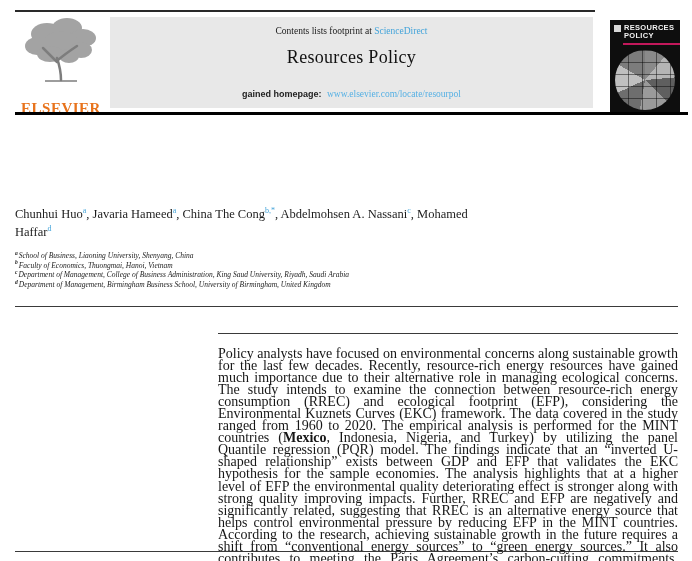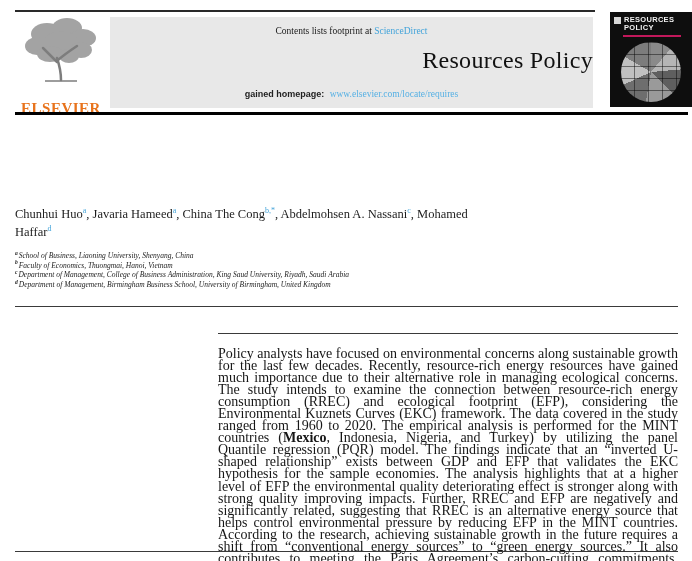--- a/index.html
+++ b/index.html
@@ -11,27 +11,27 @@
   .top-rule{left:15px;top:10px;width:580px;height:2px;background:#2a2a2a;}
   .thick-rule{left:15px;top:112px;width:673px;height:3px;background:#000;}
   .mid-rule{left:15px;top:306px;width:663px;height:1px;background:#3a3a3a;}
   .bottom-rule{left:15px;top:551px;width:663px;height:1px;background:#3a3a3a;}
 
   
   .logo-block{position:absolute;left:15px;top:16px;width:92px;height:92px;text-align:center;}
   .logo-word{font-family:"Liberation Serif",serif;font-weight:bold;font-size:15px;letter-spacing:.5px;margin-top:12px;}
   .header-box{position:absolute;left:110px;top:17px;width:483px;height:91px;background:#e8e8e8;text-align:center;}
   .contents-line{margin-top:9px;font-size:9.5px;}
-  .journal-title{margin-top:11px;font-size:24px;letter-spacing:.3px;color:#111;text-align:right;}
+  .journal-title{margin-top:11px;font-size:18px;letter-spacing:.3px;color:#111;}
   .homepage-line{position:absolute;left:0;right:0;bottom:9px;font-size:9.5px;}
   .homepage-label{font-family:"Liberation Sans",sans-serif;font-weight:bold;color:#222;margin-right:3px;font-size:9px;}
   a.link{text-decoration:none;cursor:pointer;}
 
   
-  .cover{position:absolute;left:610px;top:12px;width:82px;height:95px;background:#0e0e0e;overflow:hidden;}
+  .cover{position:absolute;left:610px;top:20px;width:70px;height:95px;background:#0e0e0e;overflow:hidden;}
   .cover-head{display:flex;align-items:flex-start;padding:4px 4px 0 4px;}
   .cover-mark{width:7px;height:7px;background:#d8d8d8;margin:1px 3px 0 0;flex:0 0 auto;}
   .cover-title{font-family:"Liberation Sans",sans-serif;font-weight:bold;color:#f2f2f2;font-size:7.5px;line-height:8px;letter-spacing:.3px;text-align:left;}
   .cover-accent{height:2px;width:58px;margin:3px 0 0 13px;}
   .cover-globe{
     width:60px;height:60px;border-radius:50%;margin:5px auto 0 auto;
     background-image:
       repeating-linear-gradient(0deg, rgba(0,0,0,0) 0 11px, rgba(0,0,0,.45) 11px 12px),
       repeating-linear-gradient(90deg, rgba(0,0,0,0) 0 13px, rgba(0,0,0,.45) 13px 14px),
       conic-gradient(#8a8a8a 0 40deg,#b5b5b5 40deg 85deg,#5f5f5f 85deg 135deg,#9a9a9a 135deg 190deg,#6e6e6e 190deg 245deg,#c0c0c0 245deg 300deg,#7c7c7c 300deg 360deg);
@@ -87,21 +87,21 @@
   </div>
 
   <div class="header-box">
     <div class="contents-line">
       <span>Contents lists footprint at</span>
       <a class="link" style="color:#44a4da;">ScienceDirect</a>
     </div>
     <div class="journal-title">Resources Policy</div>
     <div class="homepage-line">
       <span class="homepage-label">gained homepage:</span>
-      <a class="link" style="color:#55b0e4;">www.elsevier.com/locate/requires</a>
+      <a class="link" style="color:#55b0e4;">www.elsevier.com/locate/resourpol</a>
     </div>
   </div>
 
   <div class="cover">
     <div class="cover-head">
       <span class="cover-mark"></span>
       <div class="cover-title">
         <div>RESOURCES</div>
         <div>POLICY</div>
       </div>

